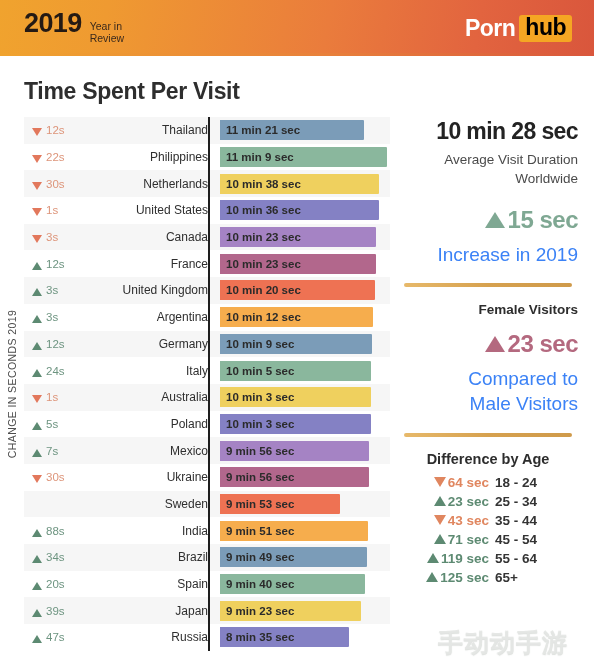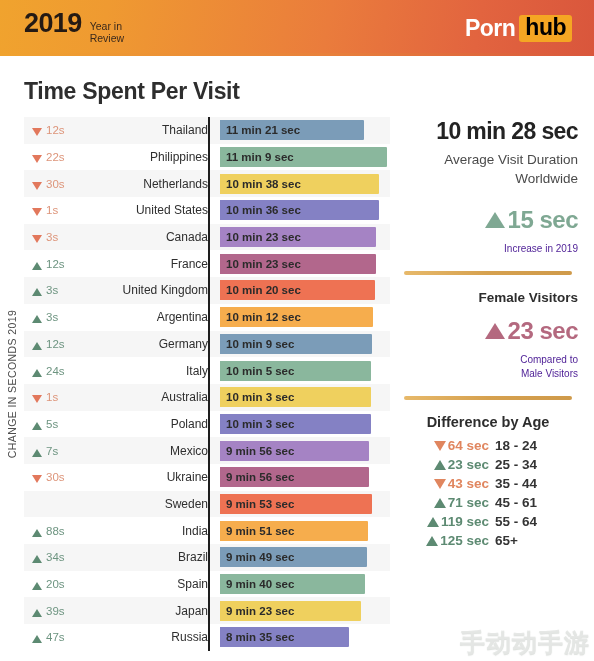--- a/index.html
+++ b/index.html
@@ -218,22 +218,22 @@
   .stat-delta .tri-big {
     width: 0; height: 0;
     border-left: 10px solid transparent;
     border-right: 10px solid transparent;
   }
   .delta-green { color: #7fa893; }
   .delta-green .tri-big { border-bottom: 16px solid #7fa893; }
   .delta-rose  { color: #b4697f; }
   .delta-rose .tri-big  { border-bottom: 16px solid #b4697f; }
   .stat-note {
-    font-size: 10px;
-    color: #4c1d95;
+    font-size: 19px;
+    color: #3b82f6;
     line-height: 1.35;
     margin-top: 8px;
   }
   .divider {
     height: 4px;
     border-radius: 2px;
     background: linear-gradient(90deg, #e7b96a 0%, #d6a14f 50%, #cf9a4a 100%);
     margin: 16px 6px 14px 6px;
   }
   .age-title {
@@ -276,21 +276,21 @@
   .age-range {
     color: #343434;
     min-width: 62px;
     text-align: left;
     font-weight: bold;
   }
 
   
   .watermark {
     position: absolute;
-    right: 4px;
+    right: 26px;
     bottom: 2px;
     font-size: 25px;
     font-weight: bold;
     color: rgba(228, 230, 228, 0.93);
     letter-spacing: 1px;
     pointer-events: none;
     text-shadow: 0 1px 1px rgba(120,130,120,0.25);
   }
 </style>
 </head>
@@ -485,21 +485,21 @@
           <div class="row-bar-cell">
             <div class="bar" style="background: rgb(178, 103, 140); width: 149px;">
               <span>9 min 56 sec</span>
             </div>
           </div>
         </div>
         <div class="row alt">
           <div class="row-change"></div>
           <div class="row-country">Sweden</div>
           <div class="row-bar-cell">
-            <div class="bar" style="background: rgb(238, 114, 83); width: 152px;">
+            <div class="bar" style="background: rgb(238, 114, 83); width: 120px;">
               <span>9 min 53 sec</span>
             </div>
           </div>
         </div>
         <div class="row">
           <div class="row-change">
             <span class="tri up"></span>
             <span class="chg-up">88s</span>
           </div>
           <div class="row-country">India</div>
@@ -613,21 +613,21 @@
               <span class="tri-m"></span>
               <span>43 sec</span>
             </div>
             <div class="age-range">35 - 44</div>
           </div>
           <div class="age-row">
             <div class="age-delta age-up">
               <span class="tri-m"></span>
               <span>71 sec</span>
             </div>
-            <div class="age-range">45 - 61</div>
+            <div class="age-range">45 - 54</div>
           </div>
           <div class="age-row">
             <div class="age-delta age-up">
               <span class="tri-m"></span>
               <span>119 sec</span>
             </div>
             <div class="age-range">55 - 64</div>
           </div>
           <div class="age-row">
             <div class="age-delta age-up">

